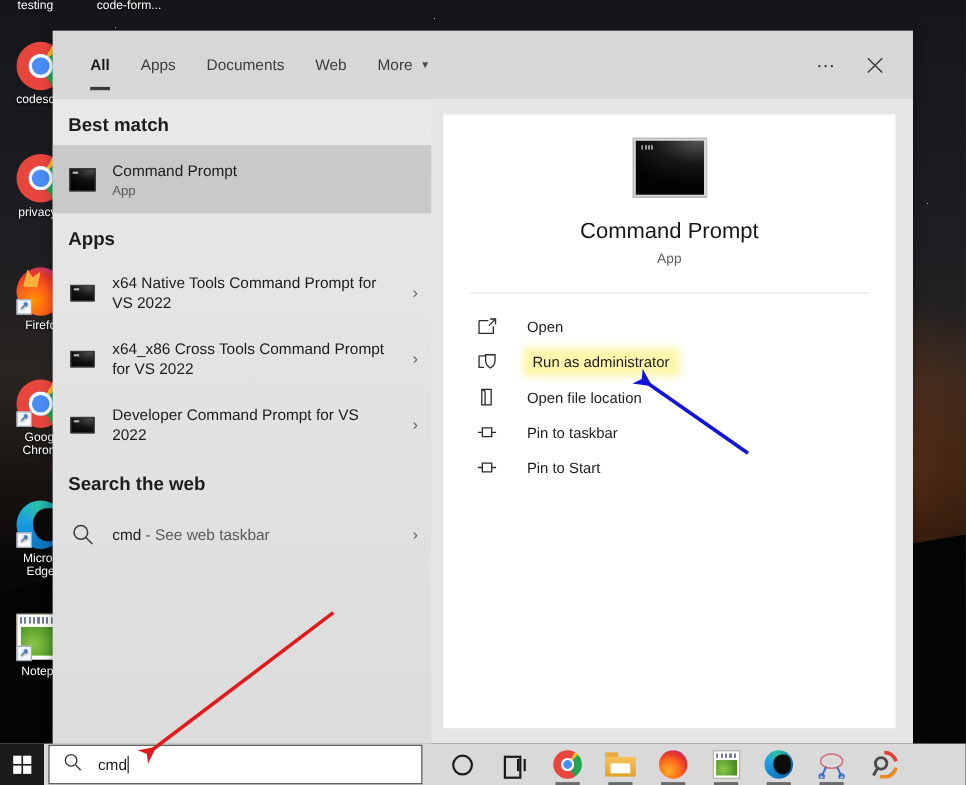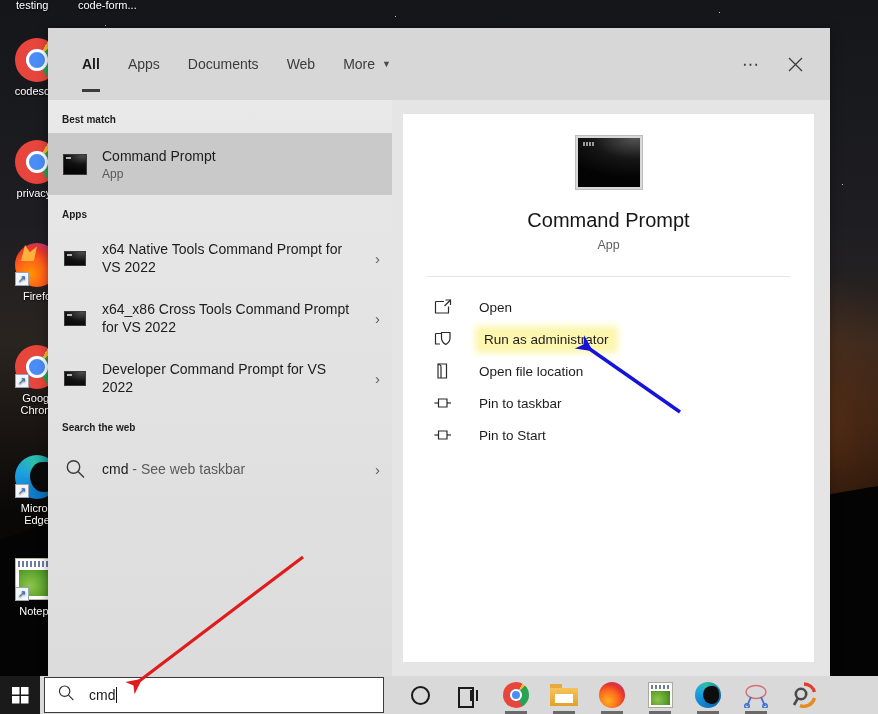--- a/index.html
+++ b/index.html
@@ -87,21 +87,21 @@
     background: radial-gradient(circle at 35% 60%, #8ec54a 0%, #5aa02c 60%, #3f7a1f 100%); }
 
   
   #flyout {
     position: absolute; left: 48px; top: 28px; width: 782px; height: 648px;
     background: #e5e5e5;
     box-shadow: 0 0 10px rgba(0,0,0,.35);
     display: flex; flex-direction: column;
   }
   #tabbar {
-    height: 72px; background: #d7d7d7;
+    height: 62px; background: #d7d7d7;
     display: flex; align-items: center; padding: 0 14px 0 0; flex: none;
     position: relative;
   }
   .tabs { display: flex; align-items: stretch; height: 100%; padding-left: 20px; }
   .tab {
     display:flex; align-items:center; padding: 0 14px; position: relative;
     font-size: 14px; color: #3c3c3c; cursor: default;
   }
   .tab.active { color: #1a1a1a; font-weight: bold; }
   .tab.active::after {
@@ -117,21 +117,21 @@
 
   #body { flex: 1; display: flex; min-height: 0; padding: 0; }
 
   
   #leftcol {
     width: 344px; margin-left: 0; flex: none;
     background: linear-gradient(180deg, #e9e9e9 0%, #e3e3e3 40%, #dcdcdc 100%);
     padding: 0;
   }
   .section-head {
-    font-size: 10px; font-weight: bold; color: #1d1d1d;
+    font-size: 17px; font-weight: bold; color: #1d1d1d;
     padding: 14px 0 8px 14px;
   }
   .result {
     display: flex; align-items: center; gap: 14px;
     height: 56px; padding: 0 12px 0 14px; cursor: default;
   }
   .result.best { height: 62px; background: #c9c9c9; }
   .result.tall { height: 60px; }
   .ricon { width: 26px; height: 26px; flex: none; display:flex; align-items:center; justify-content:center;}
   .console-ico {
@@ -235,21 +235,21 @@
 </style>
 </head>
 <body>
 
 <div id="desktop">
   <div id="stars"></div>
   <div id="ridge"></div>
 </div>
 
 <div class="toprow-lbl" style="left:16px; top:-1px;">testing</div>
-<div class="toprow-lbl" style="left:78px; top:-1px;">code-form...</div>
+<div class="toprow-lbl" style="left:88px; top:-1px;">code-form...</div>
 
 <div class="dicon" style="left:4px; top:38px;">
   <div class="glyph">
       <div class="chrome"></div>
     </div>
   <div class="lbl">codescra</div>
 </div>
 <div class="dicon" style="left:4px; top:140px;">
   <div class="glyph">
       <div class="chrome"></div>

